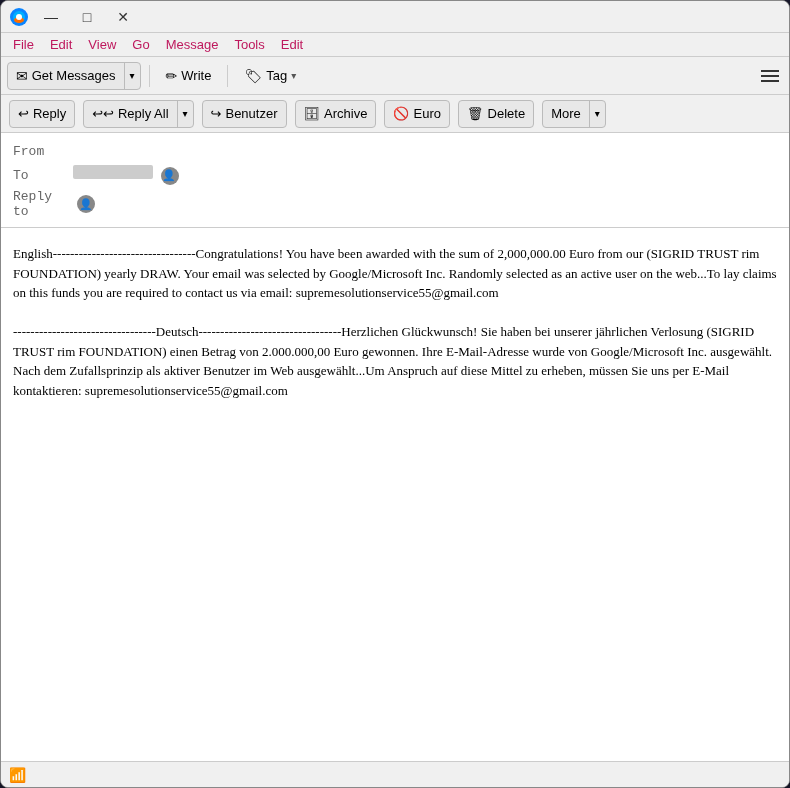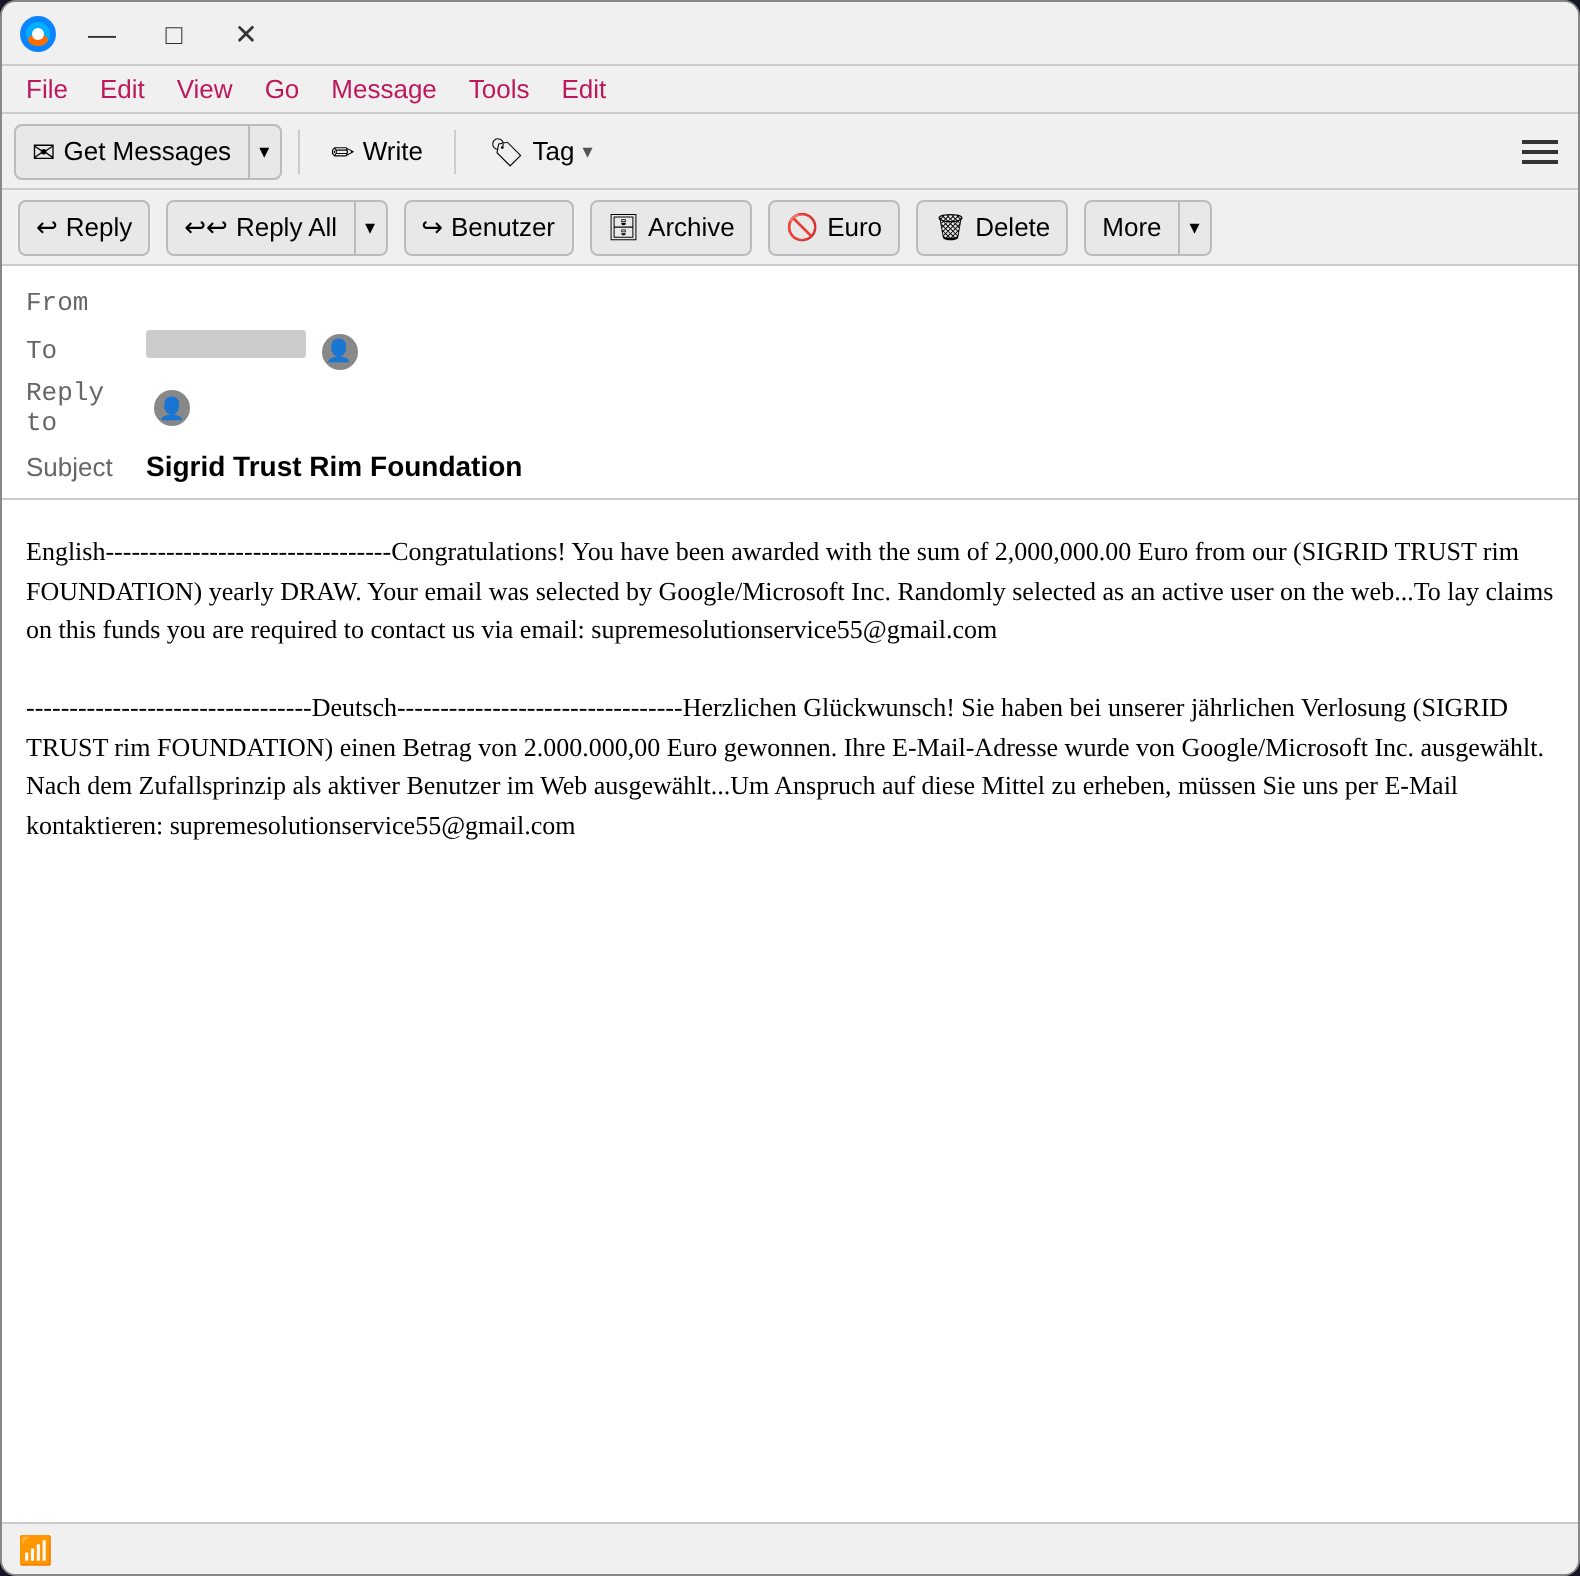--- a/index.html
+++ b/index.html
@@ -377,24 +377,20 @@
         <span class="header-redacted" style="width:80px;"></span>
         <span class="contact-icon">👤</span>
       </span>
     </div>
     <div class="header-row">
       <span class="header-label">Reply to</span>
       <span class="header-value">
         <span class="contact-icon">👤</span>
       </span>
     </div>
-    <div class="subject-row">
-      <span class="subject-label">Subject</span>
-      <span class="subject-value">Sigrid Trust Rim Foundation</span>
-    </div>
   </div>
 
   <div class="email-body">
     <p id="email-body-content">English---------------------------------Congratulations! You have been awarded with the sum of 2,000,000.00 Euro from our (SIGRID TRUST rim FOUNDATION) yearly DRAW. Your email was selected by Google/Microsoft Inc. Randomly selected as an active user on the web...To lay claims on this funds you are required to contact us via email: supremesolutionservice55@gmail.com<br><br>---------------------------------Deutsch---------------------------------Herzlichen Glückwunsch! Sie haben bei unserer jährlichen Verlosung (SIGRID TRUST rim FOUNDATION) einen Betrag von 2.000.000,00 Euro gewonnen. Ihre E-Mail-Adresse wurde von Google/Microsoft Inc. ausgewählt. Nach dem Zufallsprinzip als aktiver Benutzer im Web ausgewählt...Um Anspruch auf diese Mittel zu erheben, müssen Sie uns per E-Mail kontaktieren: supremesolutionservice55@gmail.com</p>
   </div>
 
   <div class="status-bar">
     <span class="wifi-icon">📶</span>
   </div>
 </div>

